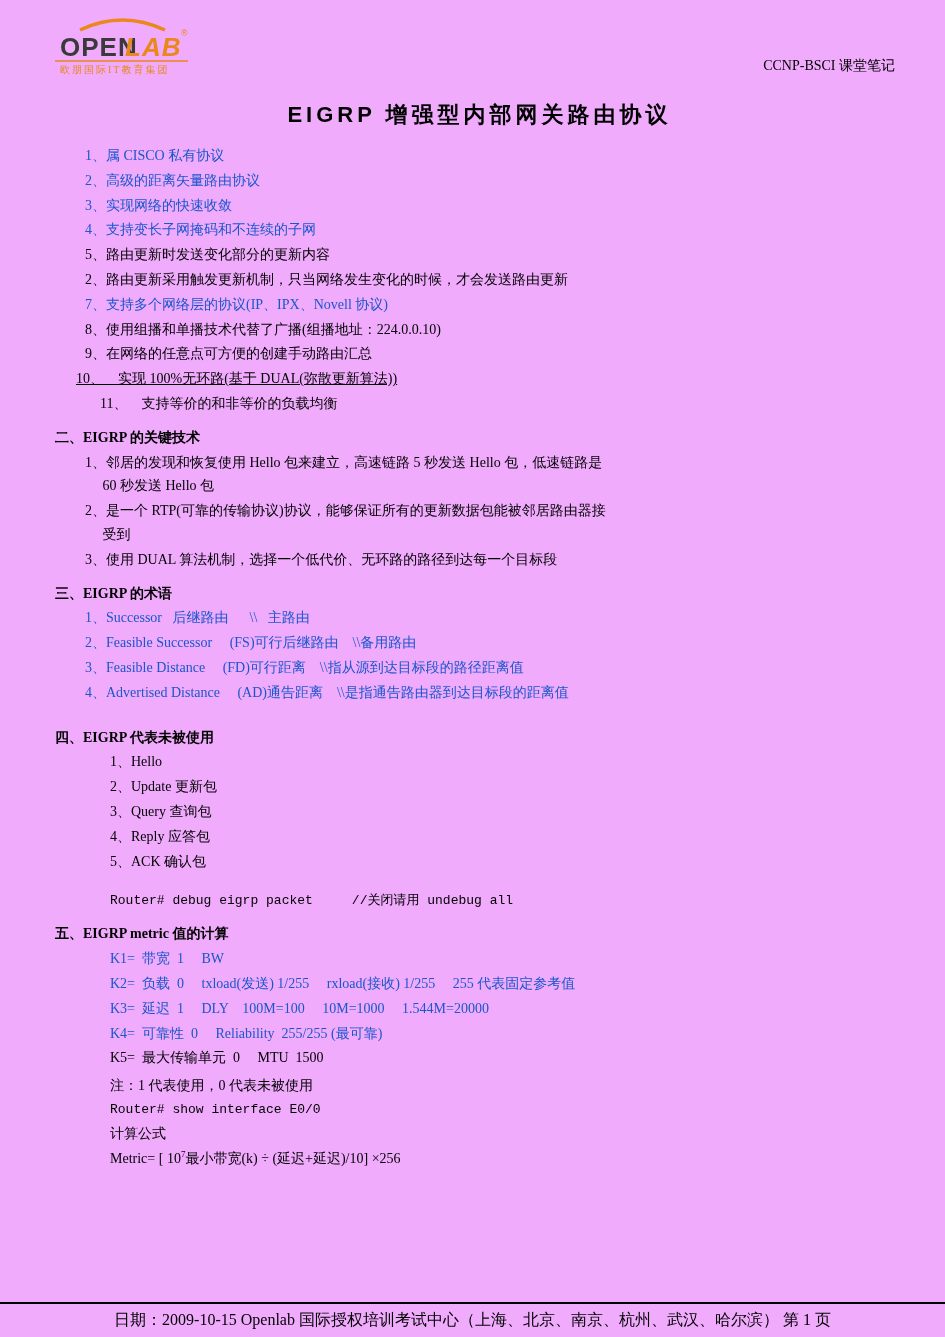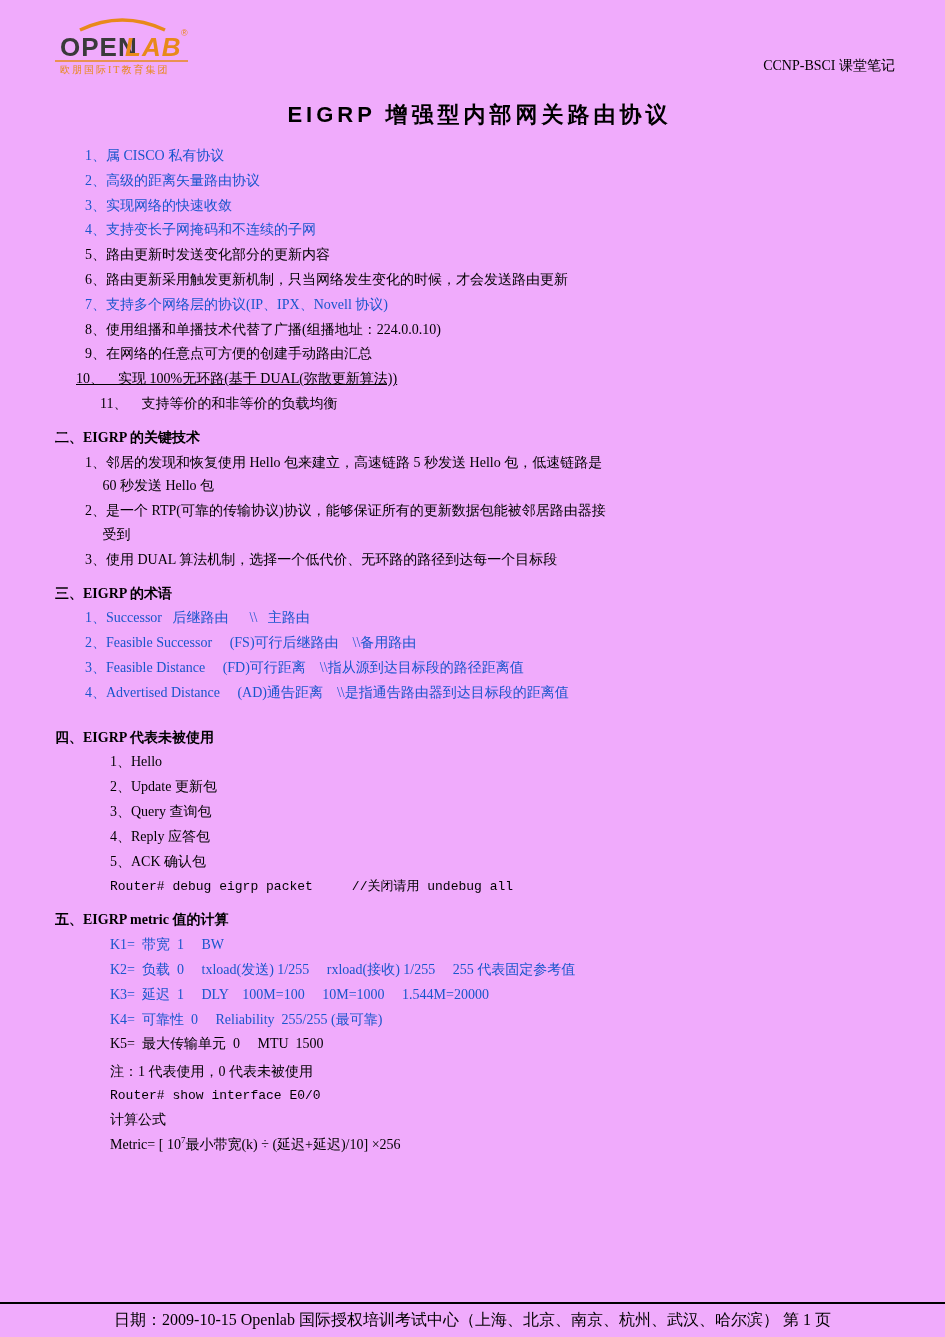--- a/index.html
+++ b/index.html
@@ -113,21 +113,21 @@
   <div class="content">
 
     <div class="main-title">EIGRP    增强型内部网关路由协议</div>
 
     <div>
       <div class="indent1 line blue">1、属 CISCO 私有协议</div>
       <div class="indent1 line blue">2、高级的距离矢量路由协议</div>
       <div class="indent1 line blue">3、实现网络的快速收敛</div>
       <div class="indent1 line blue">4、支持变长子网掩码和不连续的子网</div>
       <div class="indent1 line black">5、路由更新时发送变化部分的更新内容</div>
-      <div class="indent1 line black">6、路由更新采用触发更新机制，只当网络发生变化的时候，才会发送路由更新</div>
+      <div class="indent1 line black">2、路由更新采用触发更新机制，只当网络发生变化的时候，才会发送路由更新</div>
       <div class="indent1 line blue">7、支持多个网络层的协议(IP、IPX、Novell 协议)</div>
       <div class="indent1 line black">8、使用组播和单播技术代替了广播(组播地址：224.0.0.10)</div>
       <div class="indent1 line black">9、在网络的任意点可方便的创建手动路由汇总</div>
       <div class="indent1 line black" style="margin-left:21px;text-decoration:underline;">10、&nbsp;&nbsp;&nbsp;&nbsp;实现 100%无环路(基于 DUAL(弥散更新算法))</div>
       <div class="indent1 line black" style="margin-left:45px;">11、&nbsp;&nbsp;&nbsp;&nbsp;支持等价的和非等价的负载均衡</div>
     </div>
 
     <div style="margin-top:6px;">
       <div class="section-title line">二、EIGRP 的关键技术</div>
       <div class="indent1 line black">1、邻居的发现和恢复使用 Hello 包来建立，高速链路 5 秒发送 Hello 包，低速链路是<br>&nbsp;&nbsp;&nbsp;&nbsp;&nbsp;60 秒发送 Hello 包</div>
@@ -145,21 +145,21 @@
 
     <div style="height:10px;"></div>
 
     <div>
       <div class="section-title line">四、EIGRP 代表未被使用</div>
       <div class="indent2 line black">1、Hello</div>
       <div class="indent2 line black">2、Update  更新包</div>
       <div class="indent2 line black">3、Query  查询包</div>
       <div class="indent2 line black">4、Reply  应答包</div>
       <div class="indent2 line black">5、ACK  确认包</div>
-      <div class="indent2 line mono black" style="margin-top:3px;">Router# debug eigrp packet &nbsp;&nbsp;&nbsp;&nbsp;//关闭请用 undebug all</div>
+      <div class="indent2 line mono black" style="margin-top:17px;">Router# debug eigrp packet &nbsp;&nbsp;&nbsp;&nbsp;//关闭请用 undebug all</div>
     </div>
 
     <div style="margin-top:6px;">
       <div class="section-title line">五、EIGRP    metric 值的计算</div>
       <div class="indent2 line blue">K1= &nbsp;带宽 &nbsp;1 &nbsp;&nbsp;&nbsp; BW</div>
       <div class="indent2 line blue">K2= &nbsp;负载 &nbsp;0 &nbsp;&nbsp;&nbsp; txload(发送) 1/255 &nbsp;&nbsp;&nbsp; rxload(接收)  1/255 &nbsp;&nbsp;&nbsp; 255 代表固定参考值</div>
       <div class="indent2 line blue">K3= &nbsp;延迟 &nbsp;1 &nbsp;&nbsp;&nbsp; DLY &nbsp;&nbsp; 100M=100 &nbsp;&nbsp;&nbsp; 10M=1000 &nbsp;&nbsp;&nbsp; 1.544M=20000</div>
       <div class="indent2 line blue">K4= &nbsp;可靠性 &nbsp;0 &nbsp;&nbsp;&nbsp; Reliability &nbsp;255/255 (最可靠)</div>
       <div class="indent2 line black">K5= &nbsp;最大传输单元 &nbsp;0 &nbsp;&nbsp;&nbsp; MTU &nbsp;1500</div>
       <div class="indent2 line black" style="margin-top:4px;">注：1 代表使用，0 代表未被使用</div>

